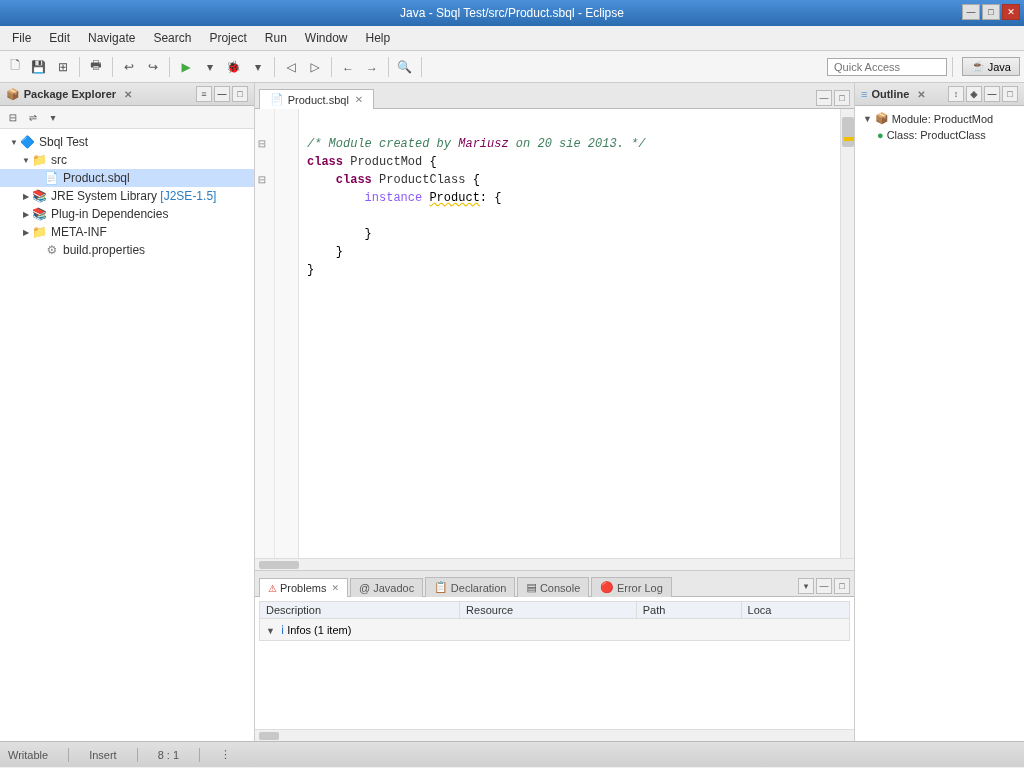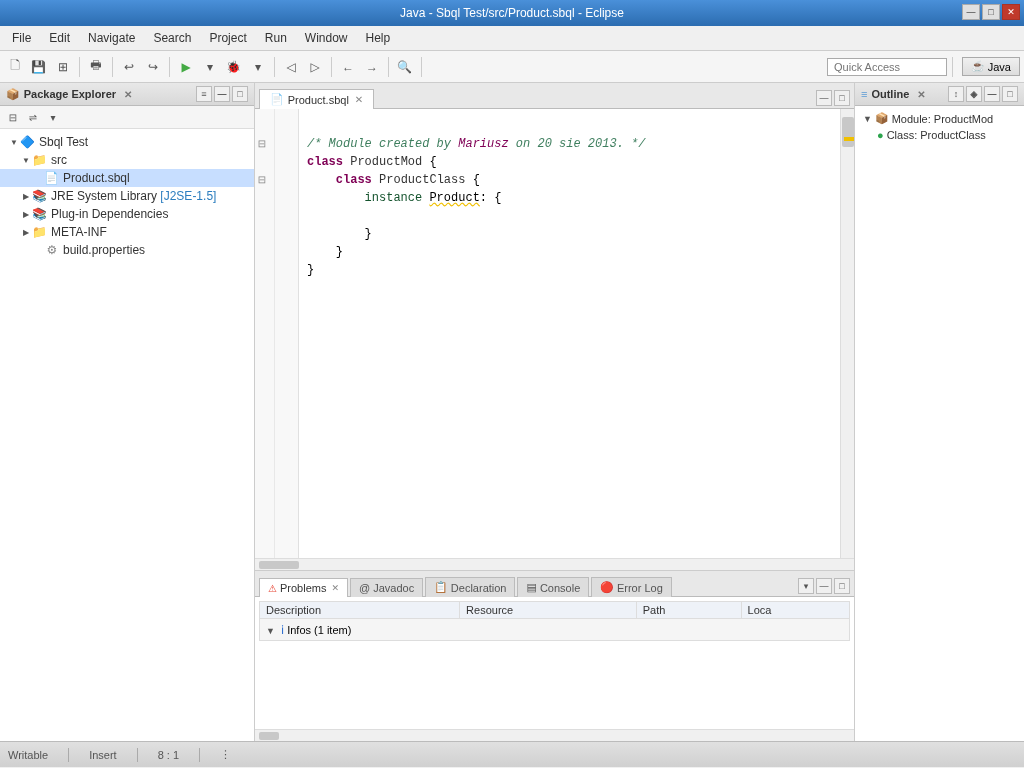--- a/index.html
+++ b/index.html
@@ -282,21 +282,21 @@
     .code-content {
       flex: 1;
       padding: 8px 8px;
       font-family: 'Courier New', monospace;
       font-size: 12px;
       line-height: 18px;
       overflow: auto;
       white-space: pre;
     }
     .kw-blue { color: #7f0055; font-weight: bold; }
-    .kw-instance { color: #14532d; }
+    .kw-instance { color: #8b5cf6; }
     .code-comment { color: #3f7f5f; font-style: italic; }
     .squiggly { text-decoration: underline wavy #f0c000; }
 
     
     #bottom-panel {
       height: 170px;
       display: flex;
       flex-direction: column;
       background: white;
     }

